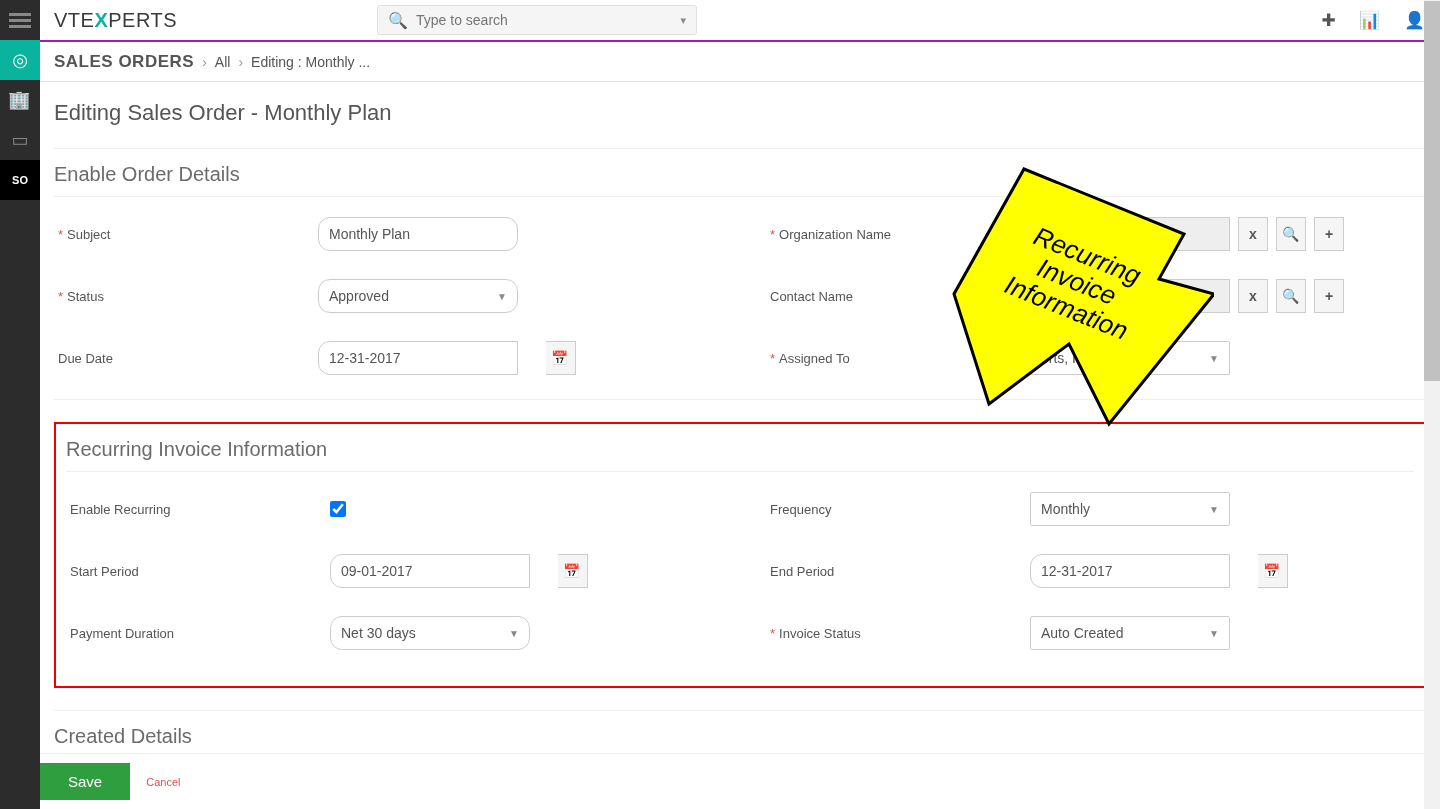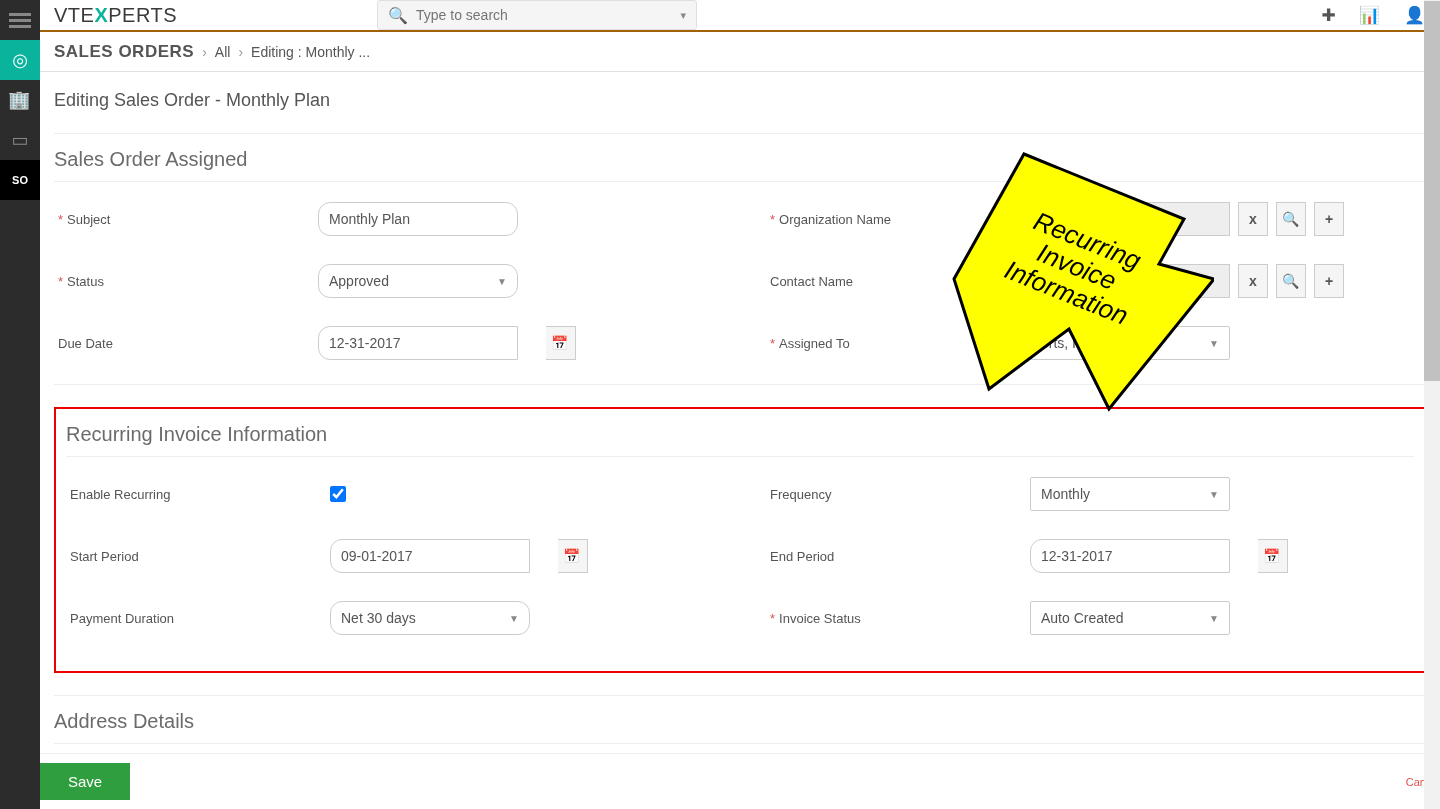--- a/index.html
+++ b/index.html
@@ -5,53 +5,53 @@
 * { box-sizing: border-box; margin: 0; padding: 0; font-family: -apple-system, BlinkMacSystemFont, "Segoe UI", Helvetica, Arial, sans-serif; }
 html, body { height: 100%; background: #fff; }
 body { display: flex; overflow: hidden; }
 .left-rail { width: 40px; background: #2c2c2c; display: flex; flex-direction: column; align-items: center; }
 .left-rail .rail-item { width: 40px; height: 40px; display: flex; align-items: center; justify-content: center; color: #888; cursor: pointer; font-size: 18px; }
 .left-rail .rail-item.active { background: #000; color: #fff; }
 .left-rail .rail-item.brand { background: #0ab39c; color: #fff; }
 .left-rail .hamburger { flex-direction: column; gap: 3px; }
 .left-rail .hamburger span { display: block; width: 22px; height: 3px; background: #888; }
 .main { flex: 1; display: flex; flex-direction: column; height: 100%; }
-.topbar { height: 32px; border-bottom: 2px solid #a16207; display: flex; align-items: center; padding: 0 14px; }
+.topbar { height: 42px; border-bottom: 2px solid #a21caf; display: flex; align-items: center; padding: 0 14px; }
 .logo { font-size: 20px; font-weight: 400; color: #3a3a3a; letter-spacing: 0.5px; }
 .logo .x { color: #0ab39c; font-weight: 700; }
 .search-wrap { margin-left: 200px; width: 320px; background: #f5f5f5; border: 1px solid #e0e0e0; border-radius: 3px; height: 30px; display: flex; align-items: center; padding: 0 10px; color: #888; }
 .search-wrap input { flex: 1; border: none; background: transparent; outline: none; font-size: 14px; color: #555; padding-left: 8px; }
 .top-right { margin-left: auto; display: flex; gap: 24px; color: #555; font-size: 17px; }
 .top-right span { cursor: pointer; }
 .crumbbar { height: 40px; display: flex; align-items: center; padding: 0 14px; border-bottom: 1px solid #e0e0e0; font-size: 14px; color: #555; }
 .crumbbar .module { font-family: "Arial Narrow", Arial, sans-serif; font-weight: 700; font-size: 17px; letter-spacing: 0.5px; color: #555; }
 .crumbbar .sep { margin: 0 8px; color: #999; }
 .content-scroll { flex: 1; overflow-y: auto; padding: 0 14px; }
-.page-title { font-size: 18px; color: #555; font-weight: 400; padding: 18px 0 22px; }
+.page-title { font-size: 22px; color: #555; font-weight: 400; padding: 18px 0 22px; }
 .block { border-top: 1px solid #eee; border-bottom: 1px solid #eee; padding: 14px 0 24px; margin-bottom: 22px; position: relative; }
 .block.highlight { border: 2px solid #e00; padding: 14px 10px 36px; }
 .block-title { font-size: 20px; color: #6b6b6b; font-weight: 400; padding-bottom: 10px; border-bottom: 1px solid #eee; margin-bottom: 20px; }
 .rows { display: grid; grid-template-columns: 1fr 1fr; column-gap: 60px; row-gap: 28px; padding: 0 4px; }
 .field { display: grid; grid-template-columns: 260px 1fr; align-items: center; }
 .label { font-size: 13px; color: #555; }
 .req { color: #d9534f; margin-right: 4px; }
 .input, .select { height: 34px; border: 1px solid #ccc; border-radius: 12px; background: #fff; font-size: 14px; color: #555; padding: 0 10px; }
 .input { width: 200px; }
 .select { width: 200px; display: flex; align-items: center; justify-content: space-between; cursor: pointer; gap: 48px; }
 .select .caret { font-size: 10px; color: #888; }
 .dategrp { display: flex; gap: 28px; }
 .dategrp .input { width: 200px; border-top-right-radius: 0; border-bottom-right-radius: 0; }
 .dategrp .cal { width: 30px; height: 34px; border: 1px solid #ccc; border-left: 0; background: #f5f5f5; display: flex; align-items: center; justify-content: center; color: #555; cursor: pointer; font-size:14px; }
 .lookup { display: flex; gap: 8px; }
 .lookup .lookup-input { flex: 0 0 200px; height: 34px; background: #eee; border: 1px solid #ccc; }
 .lookup .btn { width: 30px; height: 34px; border: 1px solid #ccc; background: #f5f5f5; display: flex; align-items: center; justify-content: center; color: #555; cursor: pointer; font-size:14px; font-weight:bold;}
 .picklist { width: 200px; height: 34px; border: 1px solid #ccc; border-radius: 2px; display: flex; align-items: center; padding: 0 10px; justify-content: space-between; font-size: 14px; color: #555; cursor: pointer; }
 .picklist .caret { font-size: 10px; color: #888; }
 .checkbox { width: 16px; height: 16px; }
-.bottombar { height: 56px; display: flex; align-items: center; justify-content: space-between; gap: 24px; border-top: 1px solid #eee; background:#fff; }
+.bottombar { height: 56px; display: flex; align-items: center; justify-content: flex-start; gap: 16px; border-top: 1px solid #eee; background:#fff; }
 .bottombar .save { background: #2e9e3f; color: #fff; border: none; padding: 10px 28px; font-size: 15px; cursor: pointer; }
 .bottombar .cancel { color: #d9534f; font-size: 11px; cursor: pointer; }
 .arrow-callout { position: absolute; top: -260px; right: 210px; width: 300px; height: 280px; pointer-events: none; }
 .vscroll { position: absolute; right: 0; top: 0; width: 16px; height: 100%; background: #f1f1f1; }
 .vscroll .thumb { width: 16px; height: 380px; background: #c1c1c1; margin-top: 1px; }
 .page-wrap { position: relative; flex: 1; display: flex; height: 100%; overflow: hidden; }
 </style>
 </head>
 <body>
 
@@ -91,21 +91,21 @@
     <span class="sep">›</span>
     <span>All</span>
     <span class="sep">›</span>
     <span>Editing : Monthly ...</span>
   </div>
 
   <div class="content-scroll">
     <div class="page-title">Editing Sales Order - Monthly Plan</div>
 
     <div class="block">
-      <div class="block-title">Sales Order Assigned</div>
+      <div class="block-title">Enable Order Details</div>
       <div class="rows">
         <div class="field">
           <div class="label"><span class="req">*</span><span>Subject</span></div>
           <input class="input" value="Monthly Plan" style="">
         </div>
         <div class="field">
           <div class="label"><span class="req">*</span><span>Organization Name</span></div>
           <div class="lookup">
             <div class="lookup-input"></div>
             <div class="btn">x</div>
@@ -189,21 +189,21 @@
           <div class="label"><span class="req">*</span><span>Invoice Status</span></div>
           <div class="picklist">
                 <span>Auto Created</span>
                 <span class="caret">▼</span>
               </div>
         </div>
       </div>
     </div>
 
     <div class="block" style="border-bottom:none;">
-      <div class="block-title">Address Details</div>
+      <div class="block-title">Created Details</div>
 
     </div>
   </div>
 
   <div class="bottombar">
     <button class="save">Save</button>
     <span class="cancel">Cancel</span>
   </div>
 </div>
 

